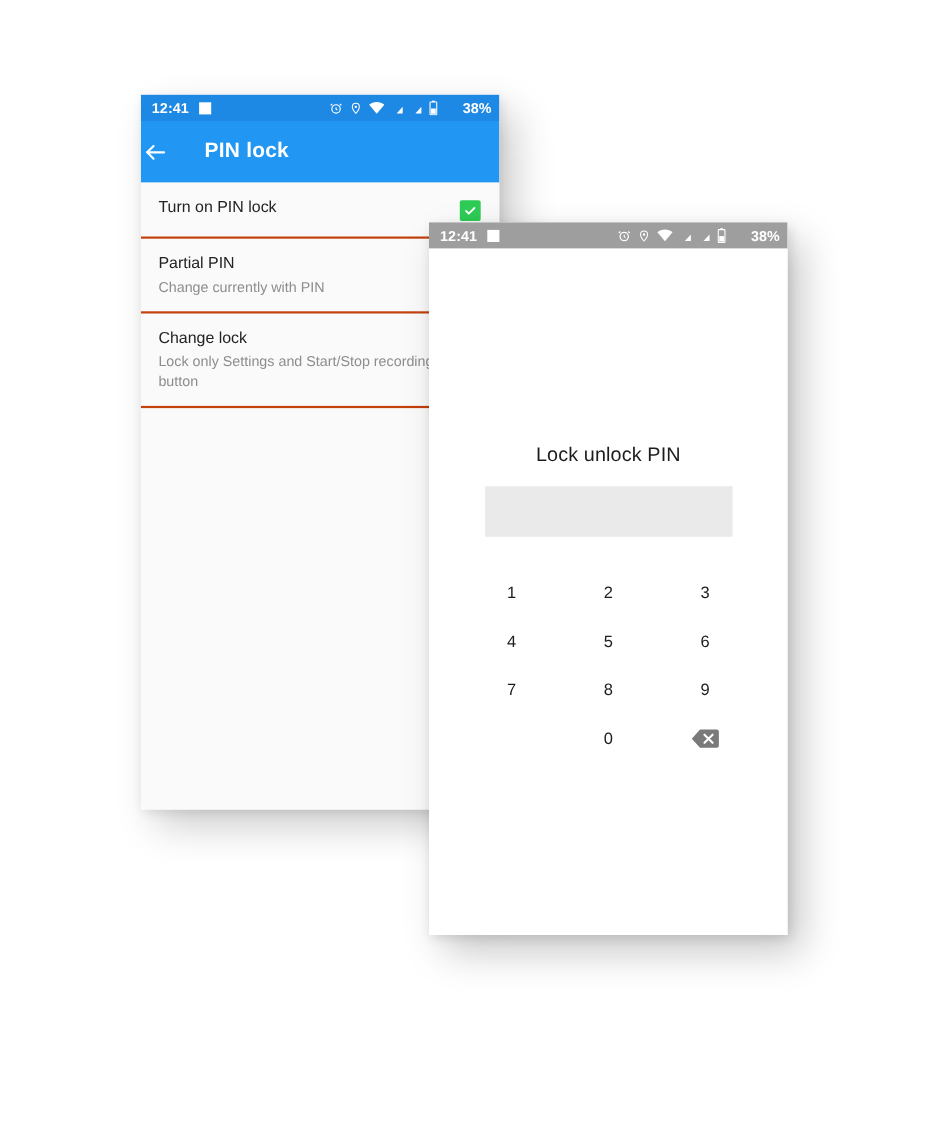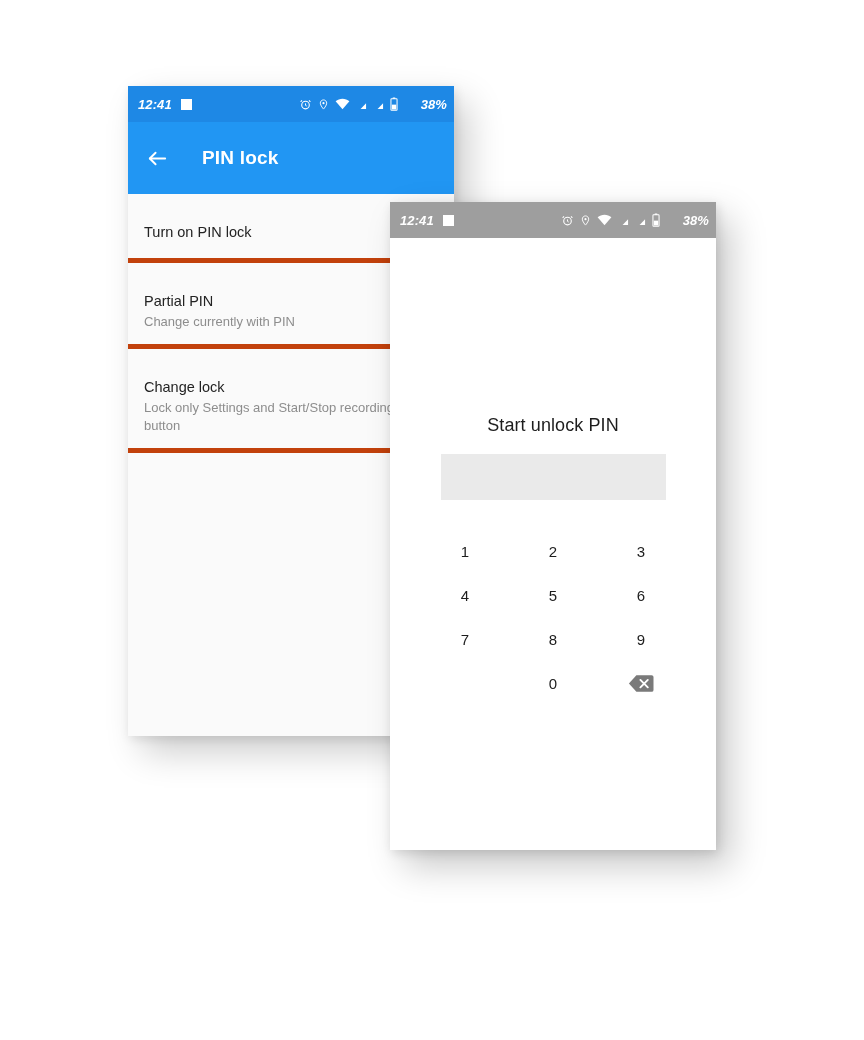--- a/index.html
+++ b/index.html
@@ -41,30 +41,29 @@
     width: 326px;
     height: 648px;
     background: #ffffff;
     box-shadow: 14px 16px 34px rgba(0,0,0,0.22),
                 2px 3px 10px rgba(0,0,0,0.12);
     z-index: 2;
   }
 
   
   .statusbar {
-    height: 36px;
+    height: 24px;
     display: flex;
     align-items: center;
     padding: 0 7px 0 10px;
     box-sizing: border-box;
     color: #ffffff;
     font-size: 13px;
     font-weight: bold;
     letter-spacing: 0.1px;
-    font-style: italic;
   }
   .statusbar.blue  { background: #1E88E5; }
   .statusbar.gray  { background: #9e9e9e; }
 
   .sb-time { line-height: 1; }
   .sb-screenshot-square {
     width: 11px;
     height: 11px;
     background: #ffffff;
     margin-left: 9px;
@@ -77,25 +76,24 @@
   }
   .sb-icons svg { display: block; }
   .sb-battery-pct {
     margin-left: 17px;
     font-size: 13px;
     font-weight: bold;
   }
 
   
   .toolbar {
-    height: 72px;
+    height: 56px;
     background: #2196F3;
     display: flex;
     align-items: center;
-    padding-left: 16px;
     box-sizing: border-box;
   }
   .toolbar-back {
     width: 26px;
     height: 26px;
     display: flex;
     align-items: center;
     justify-content: center;
     flex: 0 0 auto;
   }
@@ -109,24 +107,23 @@
 
   
   .settings-list {
     background: #fafafa;
     min-height: 100%;
   }
   .list-item {
     position: relative;
     padding: 14px 16px 14px 16px;
     box-sizing: border-box;
-    border-bottom: 5px solid #c2410c;
+    border-bottom: 2px solid #c2410c;
     display: flex;
     align-items: flex-start;
-    margin-top: 15px;
   }
   .li-text { flex: 1 1 auto; padding-right: 8px; }
   .li-title {
     font-size: 14.5px;
     color: #232323;
     line-height: 1.25;
   }
   .li-summary {
     font-size: 13px;
     color: #8d8d8d;
@@ -333,21 +330,21 @@
           <rect x="1.2" y="2.8" width="9.6" height="18.2" rx="1" stroke="#ffffff" stroke-width="1.6"></rect>
           <rect x="2.6" y="12" width="6.8" height="7.6" fill="#ffffff"></rect>
         </svg>
       </span>
       <span class="sb-battery-pct">38%</span>
     </span>
   </div>
 
   <div class="unlock-body">
 
-    <div class="unlock-title">Start unlock PIN</div>
+    <div class="unlock-title">Lock unlock PIN</div>
 
     <input class="pin-field" type="text" value="" style="">
 
     <div class="keypad">
       <div class="key">1</div>
       <div class="key">2</div>
       <div class="key">3</div>
 
       <div class="key">4</div>
       <div class="key">5</div>

